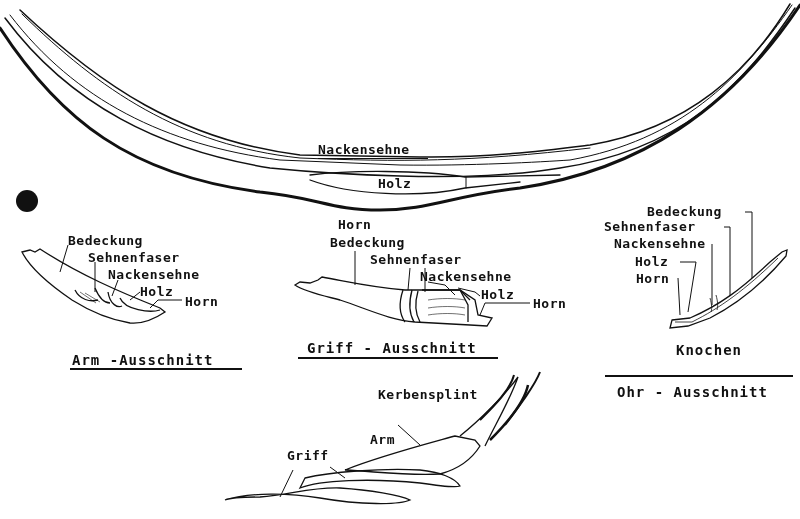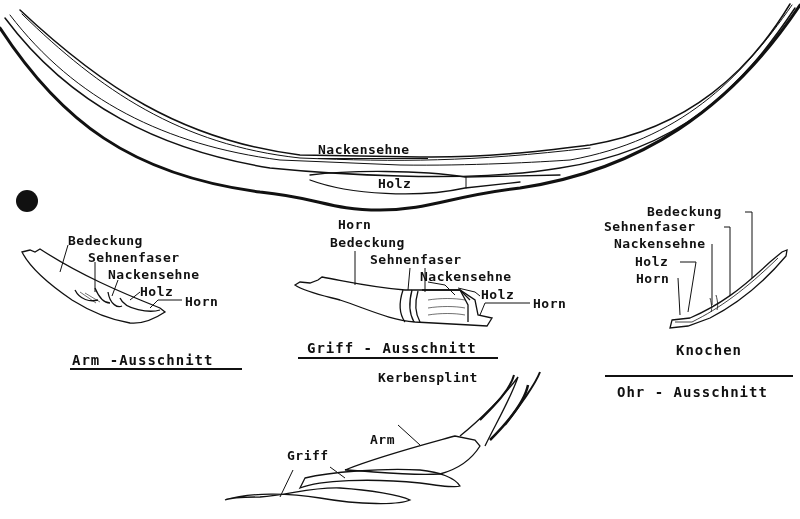--- a/index.html
+++ b/index.html
@@ -121,15 +121,15 @@
 
 <div class="lbl" style="left:647px;top:205px;">Bedeckung</div>
 <div class="lbl" style="left:604px;top:220px;">Sehnenfaser</div>
 <div class="lbl" style="left:614px;top:237px;">Nackensehne</div>
 <div class="lbl" style="left:635px;top:255px;">Holz</div>
 <div class="lbl" style="left:636px;top:272px;">Horn</div>
 <div class="cap" style="left:676px;top:343px;">Knochen</div>
 <div class="cap" style="left:617px;top:360px;margin-top:25px;">Ohr - Ausschnitt</div>
 <div class="ul" style="left:605px;top:375px;width:188px;"></div>
 
-<div class="lbl" style="left:378px;top:371px;">Kerbensplint</div>
+<div class="lbl" style="left:378px;top:388px;">Kerbensplint</div>
 <div class="lbl" style="left:370px;top:433px;">Arm</div>
 <div class="lbl" style="left:287px;top:449px;">Griff</div>
 
 </body></html>

